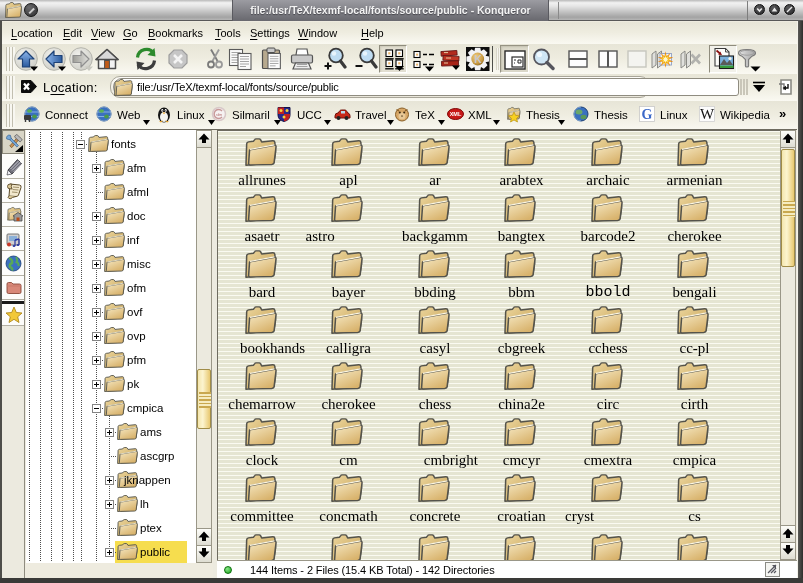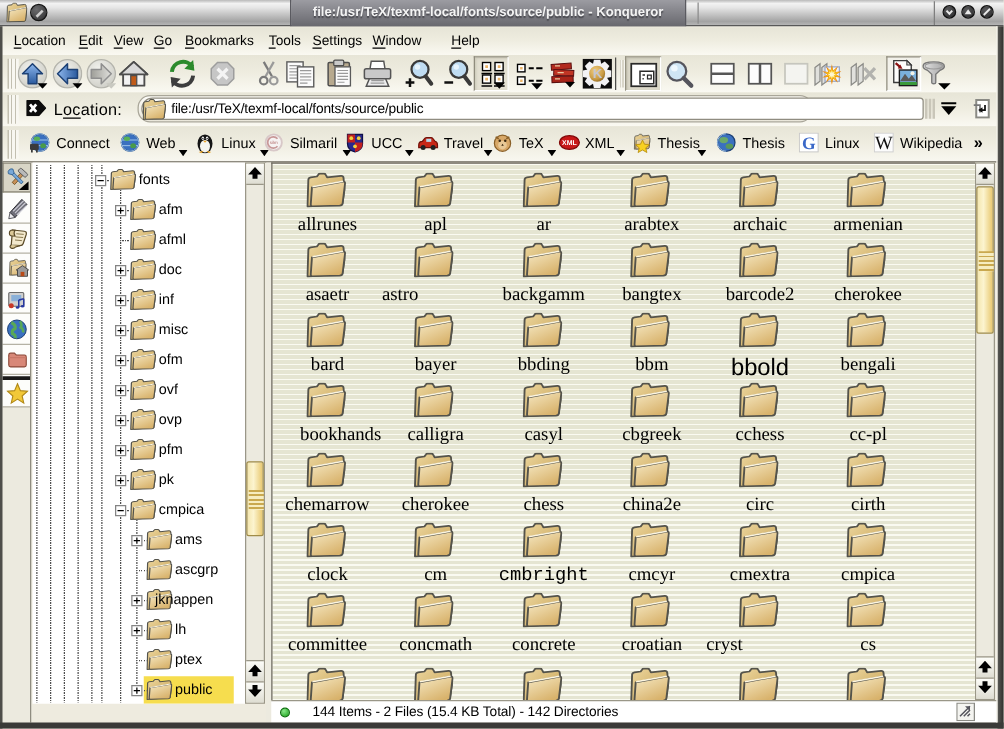--- a/index.html
+++ b/index.html
@@ -945,21 +945,21 @@
       <svg width="32" height="28" viewBox="4.2 2 26.6 25.4" preserveAspectRatio="none">
         <use href="#fold"></use>
       </svg>
     </div>
 <div class="abs" style="left:260.5px;top:153px;width:86px;text-align:center;font-family:'Liberation Serif',serif;font-size:15px;color:#000">bbm</div>
 <div class="abs" style="left:372.5px;top:118.5px">
       <svg width="32" height="28" viewBox="4.2 2 26.6 25.4" preserveAspectRatio="none">
         <use href="#fold"></use>
       </svg>
     </div>
-<div class="abs" style="left:347px;top:153px;width:86px;text-align:center;font-family:Liberation Sans, sans-serif;font-size:19px;color:#000">bbold</div>
+<div class="abs" style="left:347px;top:153px;width:86px;text-align:center;font-family:Liberation Mono, monospace;font-size:15px;color:#000">bbold</div>
 <div class="abs" style="left:459.0px;top:118.5px">
       <svg width="32" height="28" viewBox="4.2 2 26.6 25.4" preserveAspectRatio="none">
         <use href="#fold"></use>
       </svg>
     </div>
 <div class="abs" style="left:433.5px;top:153px;width:86px;text-align:center;font-family:'Liberation Serif',serif;font-size:15px;color:#000">bengali</div>
 <div class="abs" style="left:26.5px;top:174.5px">
       <svg width="32" height="28" viewBox="4.2 2 26.6 25.4" preserveAspectRatio="none">
         <use href="#fold"></use>
       </svg>
@@ -1041,21 +1041,21 @@
       <svg width="32" height="28" viewBox="4.2 2 26.6 25.4" preserveAspectRatio="none">
         <use href="#fold"></use>
       </svg>
     </div>
 <div class="abs" style="left:87.5px;top:321px;width:86px;text-align:center;font-family:'Liberation Serif',serif;font-size:15px;color:#000">cm</div>
 <div class="abs" style="left:199.5px;top:286.5px">
       <svg width="32" height="28" viewBox="4.2 2 26.6 25.4" preserveAspectRatio="none">
         <use href="#fold"></use>
       </svg>
     </div>
-<div class="abs" style="left:174px;top:321px;width:86px;text-align:center;font-family:Liberation Mono, monospace;font-size:15px;color:#000">cmbright</div>
+<div class="abs" style="left:174px;top:321px;width:86px;text-align:right;font-family:Liberation Serif, serif;font-size:15px;color:#000">cmbright</div>
 <div class="abs" style="left:286.0px;top:286.5px">
       <svg width="32" height="28" viewBox="4.2 2 26.6 25.4" preserveAspectRatio="none">
         <use href="#fold"></use>
       </svg>
     </div>
 <div class="abs" style="left:260.5px;top:321px;width:86px;text-align:center;font-family:'Liberation Serif',serif;font-size:15px;color:#000">cmcyr</div>
 <div class="abs" style="left:372.5px;top:286.5px">
       <svg width="32" height="28" viewBox="4.2 2 26.6 25.4" preserveAspectRatio="none">
         <use href="#fold"></use>
       </svg>

